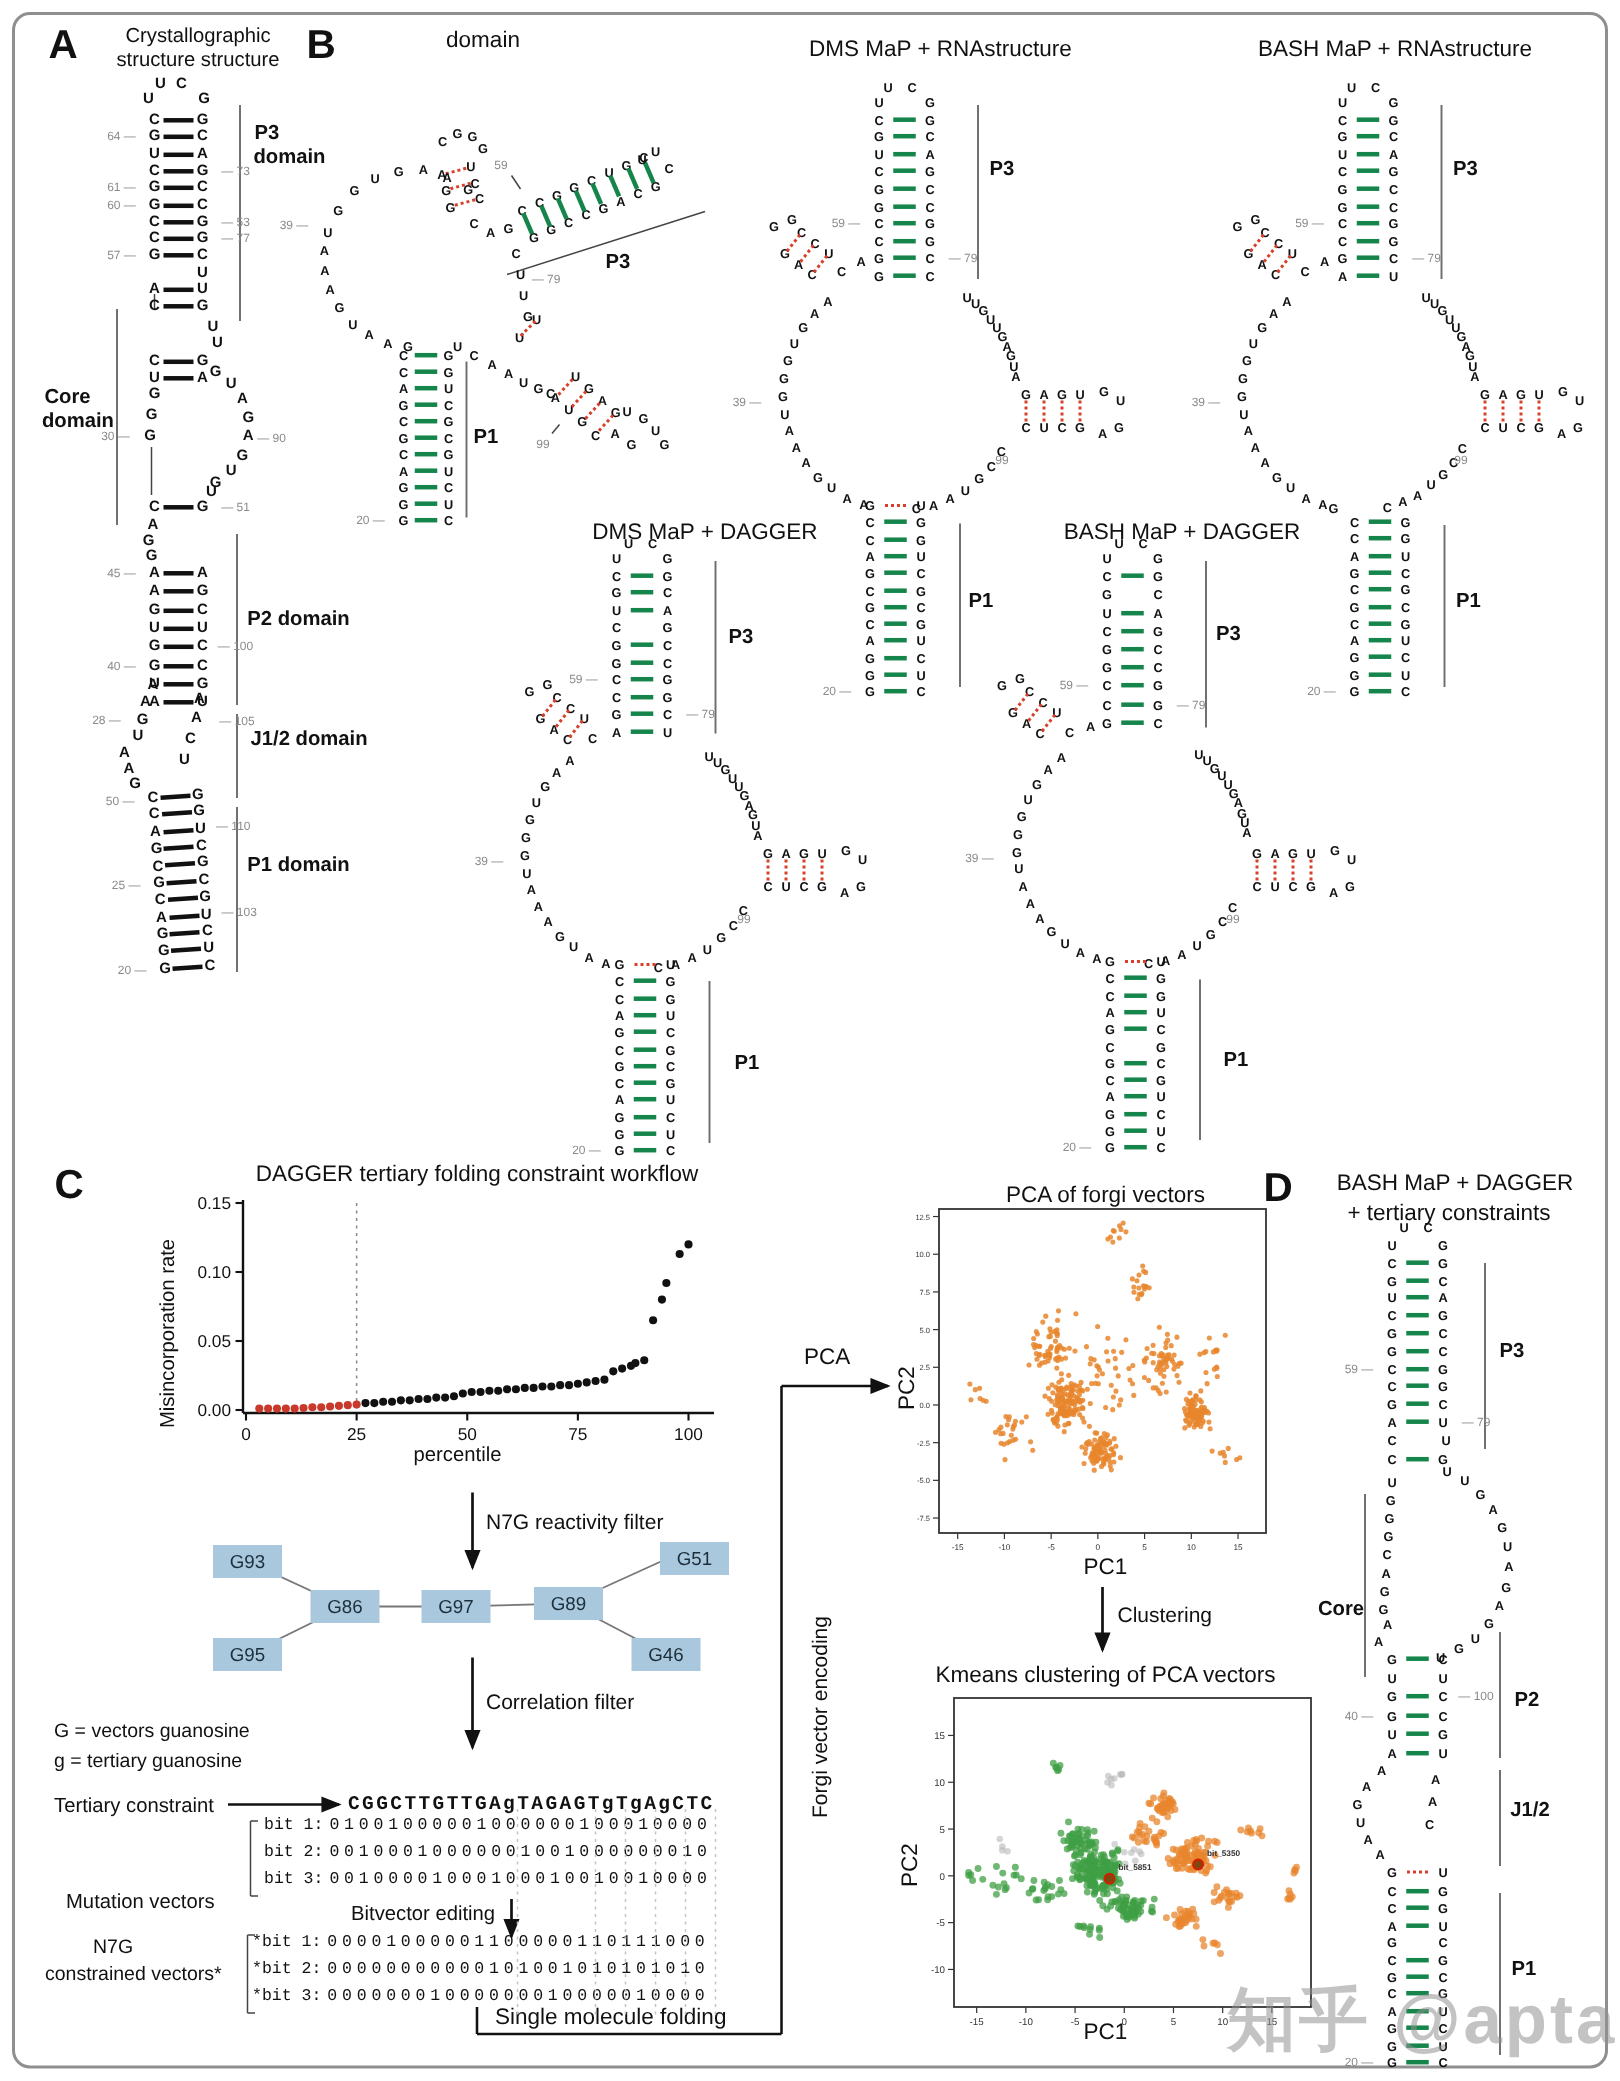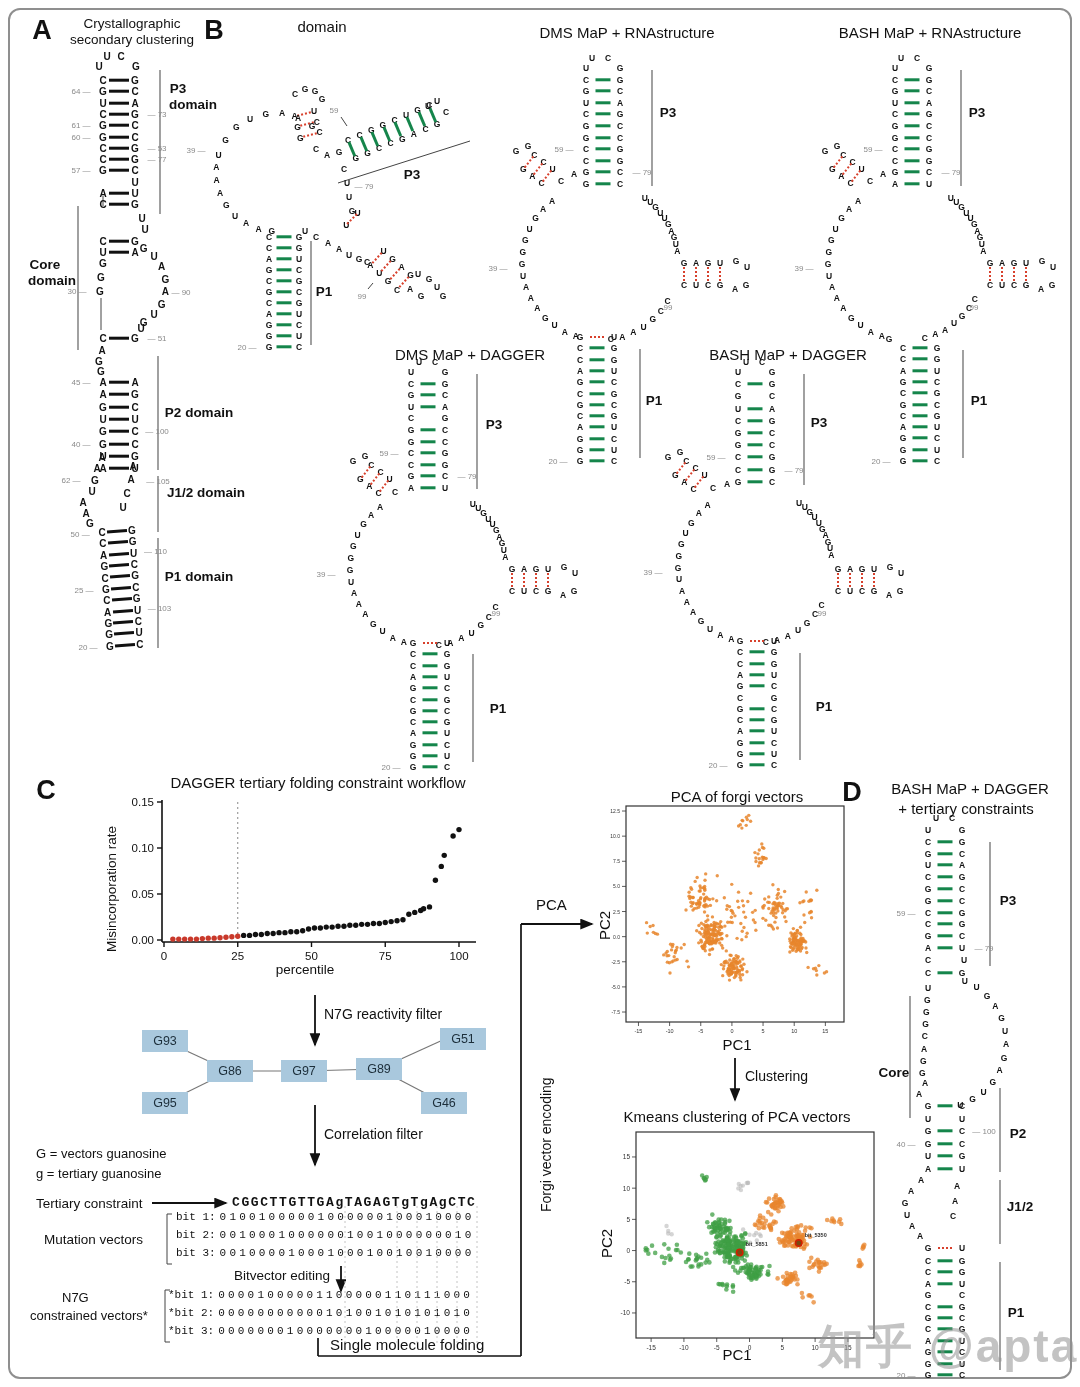--- a/index.html
+++ b/index.html
@@ -32,35 +32,35 @@
 <body>
 
 <div class="frame"></div>
 
 <div class="pl" style="left:42px;top:30px">A</div>
 <div class="pl" style="left:214px;top:30px">B</div>
 <div class="pl" style="left:46px;top:790px">C</div>
 <div class="pl" style="left:852px;top:792px">D</div>
 
 <div class="ats" style="left:132px;top:16px">Crystallographic</div>
-<div class="ats" style="left:132px;top:32px">secondary clustering</div>
+<div class="ats" style="left:132px;top:32px">structure structure</div>
 
 <div class="ct" style="left:970px;top:780px">BASH MaP + DAGGER</div>
 <div class="ct" style="left:966px;top:800px">+ tertiary constraints</div>
 
 <div class="ct" style="left:318px;top:774px">DAGGER tertiary folding constraint workflow</div>
 <div class="lt rot f135" style="left:104px;top:952px">Misincorporation rate</div>
 <div class="ct" style="left:305px;top:962px;font-size:13.5px">percentile</div>
 <div class="lt f14" style="left:324px;top:1006px">N7G reactivity filter</div>
 <div class="lt f14" style="left:324px;top:1126px">Correlation filter</div>
 <div class="lt f13" style="left:36px;top:1146px">G = vectors guanosine</div>
 <div class="lt f13" style="left:36px;top:1166px">g = tertiary guanosine</div>
 <div class="lt f135" style="left:36px;top:1196px">Tertiary constraint</div>
 <div class="seq" style="left:232px;top:1195px">CGGCTTGTTGAgTAGAGTgTgAgCTC</div>
-<div class="lt f135" style="left:44px;top:1232px">Mutation vectors</div>
+<div class="lt f135" style="left:44px;top:1260px">Mutation vectors</div>
 <div class="bitblock" style="left:176px;top:1208px">
   <div><span>bit 1:</span><span class="bits">01001000001000000100010000</span></div>
   <div><span>bit 2:</span><span class="bits">00100010000001001000000010</span></div>
   <div><span>bit 3:</span><span class="bits">00100001000100010010010000</span></div>
 </div>
 <div class="lt f135" style="left:234px;top:1268px">Bitvector editing</div>
 <div class="lt f13" style="left:62px;top:1290px">N7G</div>
 <div class="lt f13" style="left:30px;top:1308px">constrained vectors*</div>
 <div class="bitblock" style="left:168px;top:1286px">
   <div><span>*bit 1:</span><span class="bits">00001000001100000110111000</span></div>
@@ -235,21 +235,21 @@
     <div class="t rn" style="left: 81px; top: 443.5px;">40 —</div>
     <div class="t rl big" style="left: 103px; top: 455.8px;">U</div>
     <div class="t rl big" style="left: 135px; top: 455.8px;">G</div>
     <div class="bond kb" style="left: 119px; top: 455.8px; transform: translate(-50%, -50%) rotate(180deg);"></div>
     <div class="t rl big" style="left: 103px; top: 468.1px;">A</div>
     <div class="t rl big" style="left: 135px; top: 468.1px;">U</div>
     <div class="bond kb" style="left: 119px; top: 468.1px; transform: translate(-50%, -50%) rotate(180deg);"></div>
     <div class="t rl big" style="left: 102px; top: 457px;">A</div>
     <div class="t rl big" style="left: 97px; top: 468px;">A</div>
     <div class="t rl big" style="left: 95px; top: 480px;">G</div>
-    <div class="t rn" style="left: 71px; top: 480px;">62 —</div>
+    <div class="t rn" style="left: 71px; top: 480px;">28 —</div>
     <div class="t rl big" style="left: 92px; top: 491px;">U</div>
     <div class="t rl big" style="left: 83px; top: 502px;">A</div>
     <div class="t rl big" style="left: 86px; top: 513px;">A</div>
     <div class="t rl big" style="left: 90px; top: 523px;">G</div>
     <div class="t rl big" style="left: 133px; top: 466px;">A</div>
     <div class="t rl big" style="left: 131px; top: 479px;">A</div>
     <div class="t rn" style="left: 158px; top: 481px;">— 105</div>
     <div class="t rl big" style="left: 127px; top: 493px;">C</div>
     <div class="t rl big" style="left: 123px; top: 507px;">U</div>
     <div class="t rl big" style="left: 102.037px; top: 532.046px;">C</div>

